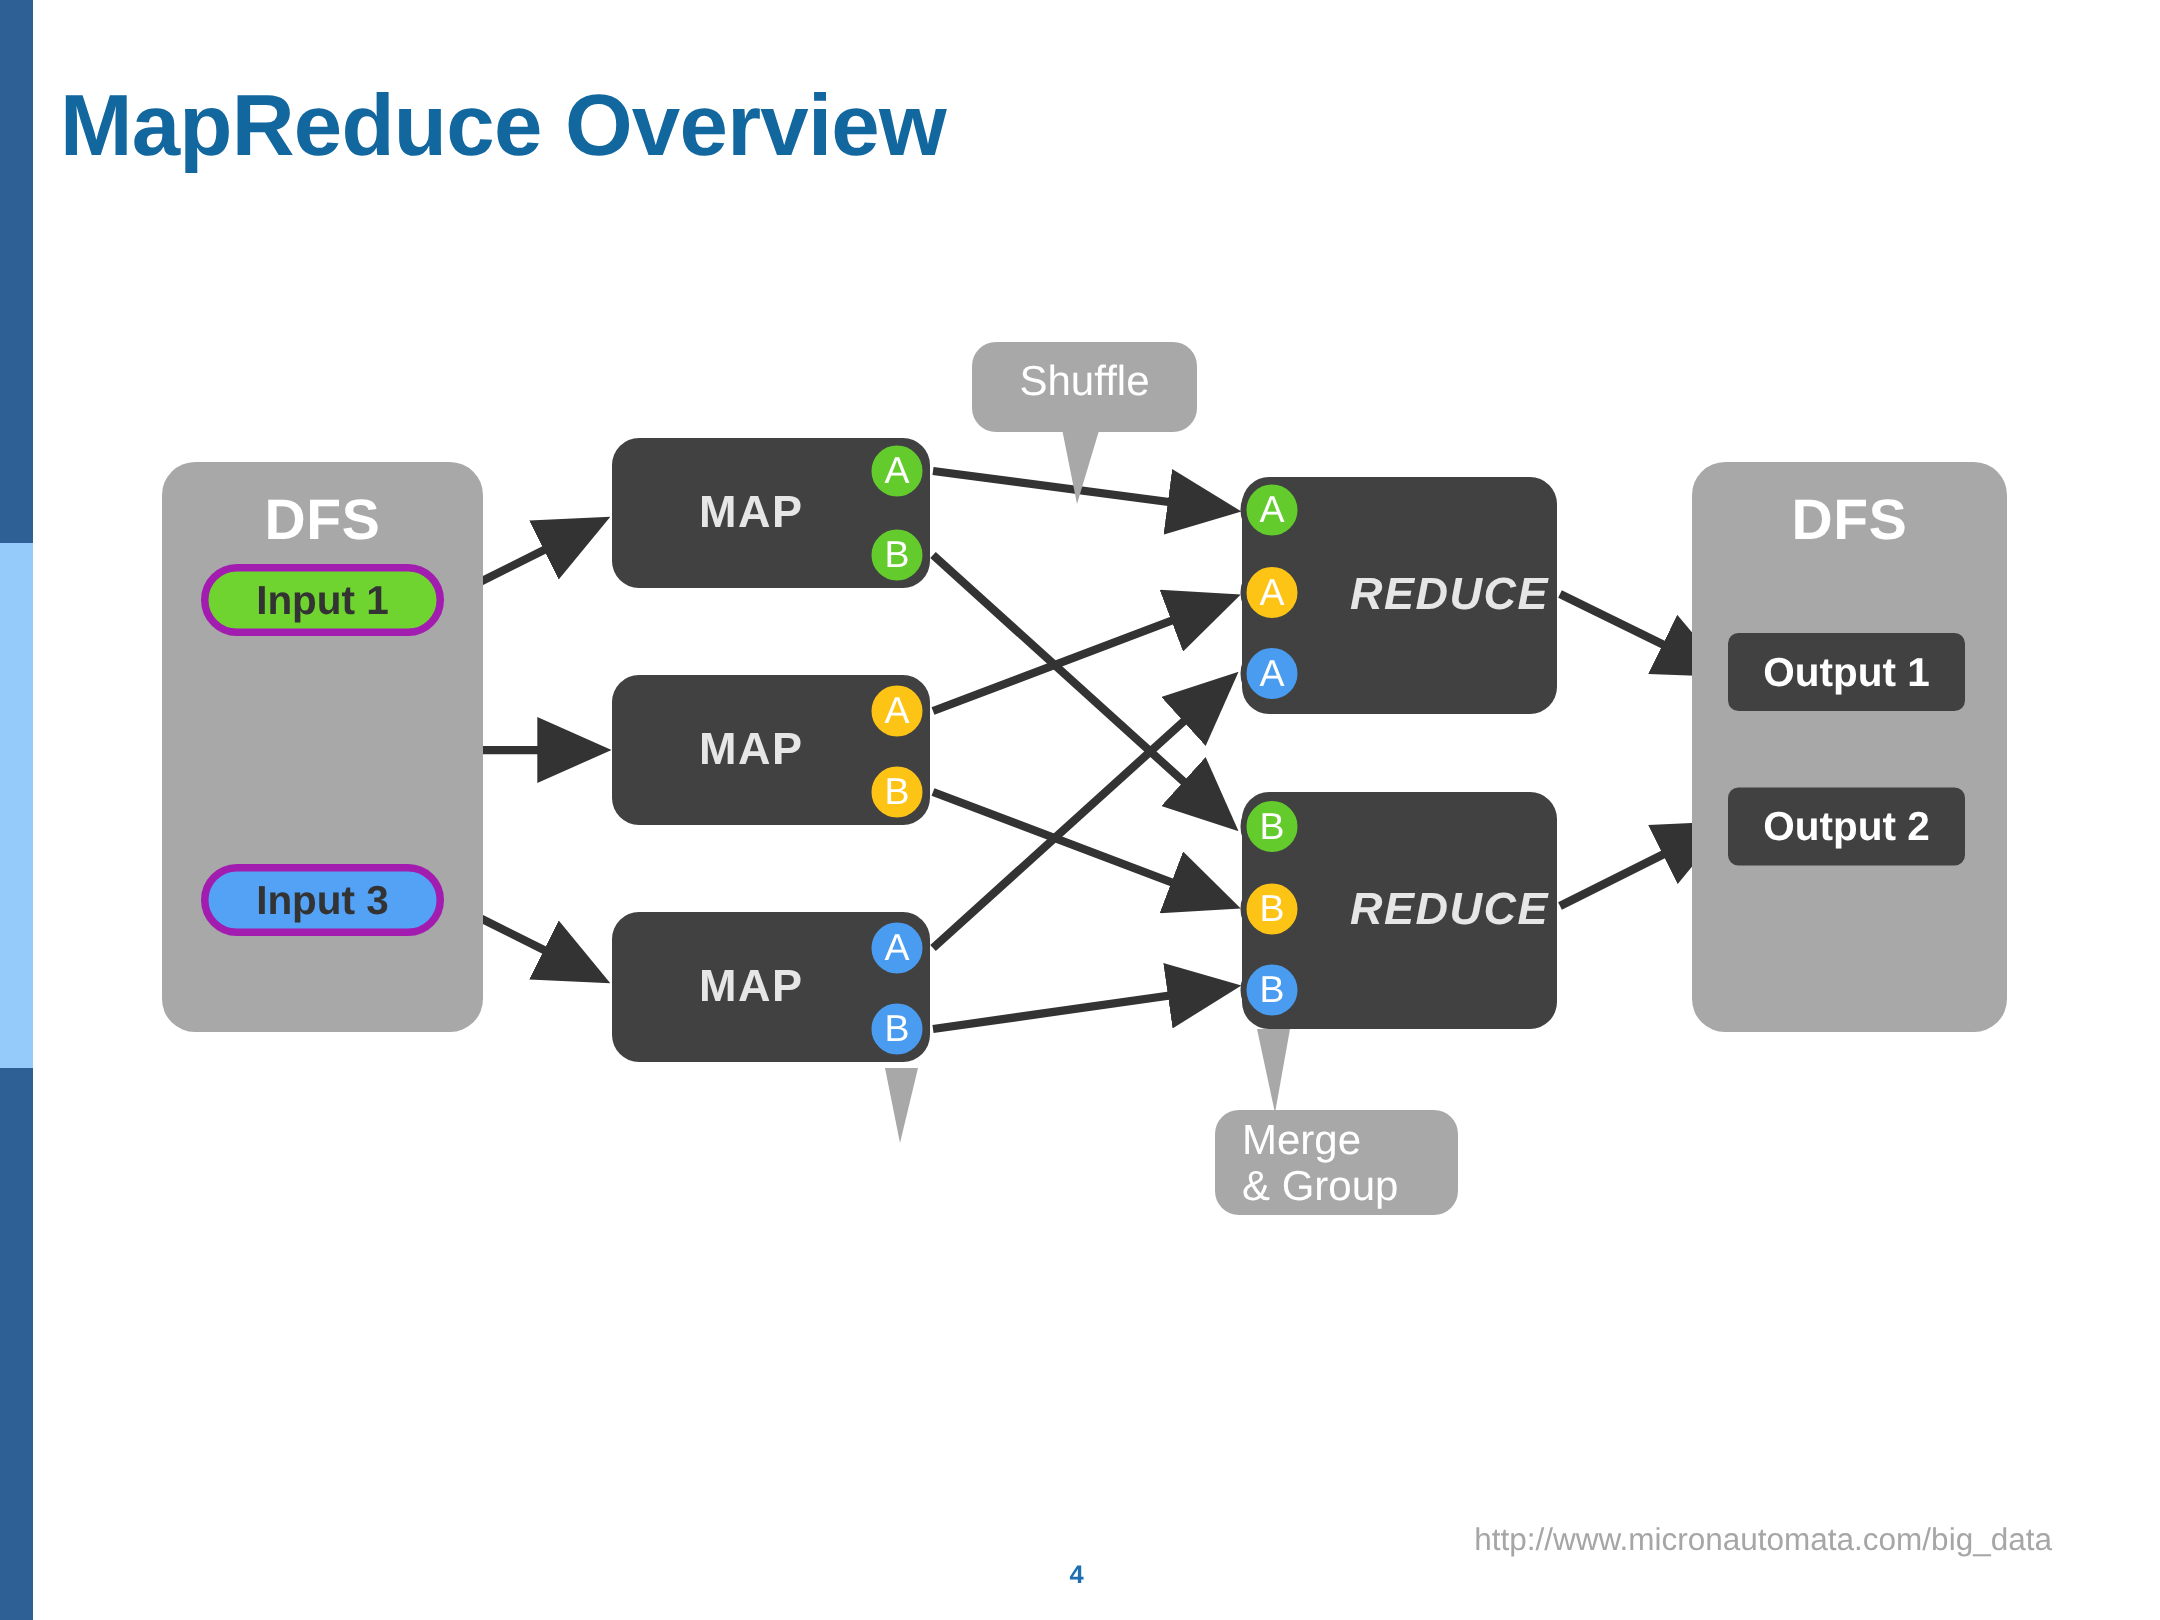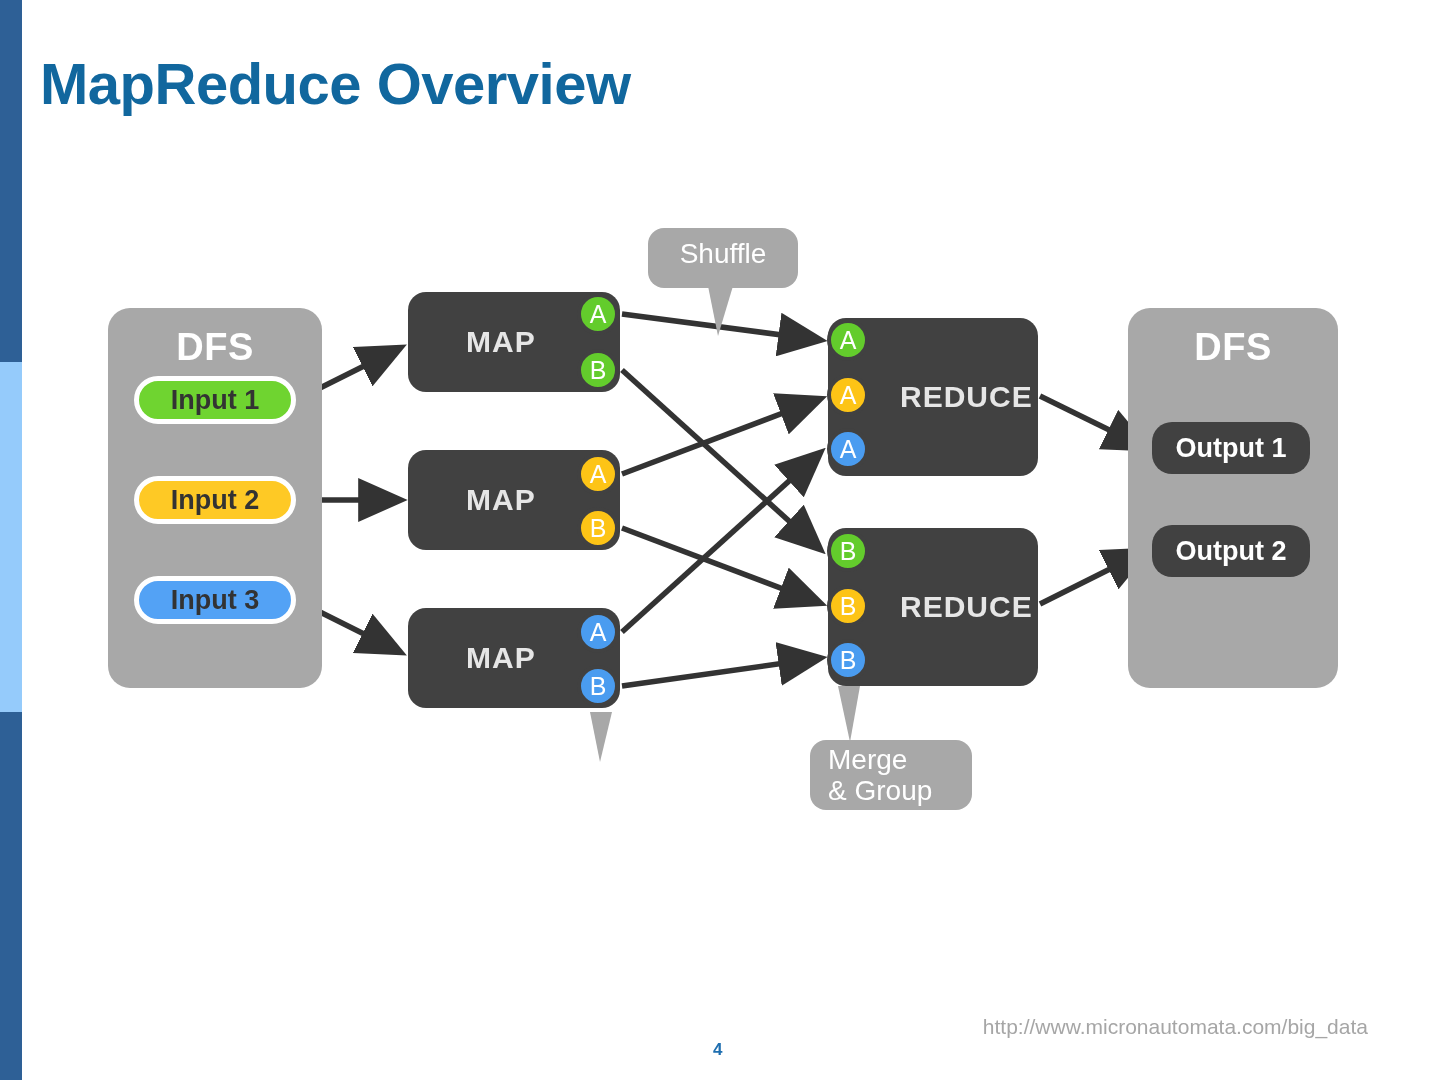--- a/index.html
+++ b/index.html
@@ -78,36 +78,36 @@
     font-weight: bold;
     letter-spacing: 0.5px;
   }
 
   
   .input-pill {
     position: absolute;
     width: 162px;
     height: 48px;
     border-radius: 24px;
-    border: 5px solid #ffffff;
+    border: 5px solid #a21caf;
     box-sizing: border-box;
     display: flex;
     align-items: center;
     justify-content: center;
     color: #333333;
     font-size: 27px;
     font-weight: bold;
   }
 
   
   .output-box {
     position: absolute;
     width: 158px;
     height: 52px;
-    border-radius: 20px;
+    border-radius: 7px;
     background: #414141;
     display: flex;
     align-items: center;
     justify-content: center;
     color: #ffffff;
     font-size: 27px;
     font-weight: bold;
   }
 
   
@@ -119,21 +119,21 @@
   .proc-label {
     position: absolute;
     top: 50%;
     transform: translateY(-50%);
     color: #e6e6e6;
     font-size: 30px;
     font-weight: bold;
     letter-spacing: 1px;
   }
   .map-label { left: 58px; }
-  .reduce-label { left: 72px; }
+  .reduce-label { left: 72px; font-style: italic; }
 
   
   .key-circle {
     position: absolute;
     width: 42px;
     height: 42px;
     border-radius: 50%;
     border: 4px solid #414141;
     box-sizing: border-box;
     display: flex;
@@ -223,23 +223,20 @@
       <path d="M590,712 L612,712 L600,762 Z"></path>
       <path d="M838,686 L860,686 L850,742 Z"></path>
     </g>
   </svg>
 
   <div class="dfs-box" style="left:108px; top:308px; width:214px; height:380px;">
     <div class="dfs-label">DFS</div>
     <div class="input-pill" style="left:26px; top:68px; background:#6fd430;">
       <span>Input 1</span>
     </div>
-    <div class="input-pill" style="left:26px; top:168px; background:#fec925;">
-      <span>Input 2</span>
-    </div>
     <div class="input-pill" style="left:26px; top:268px; background:#53a2f5;">
       <span>Input 3</span>
     </div>
   </div>
 
   <div class="proc-box" style="left:408px; top:292px; width:212px; height:100px;">
     <div class="proc-label map-label">MAP</div>
   </div>
   <div class="key-circle" style="left:577px; top:293px; background:#63cc2c;">
     <span>A</span>

